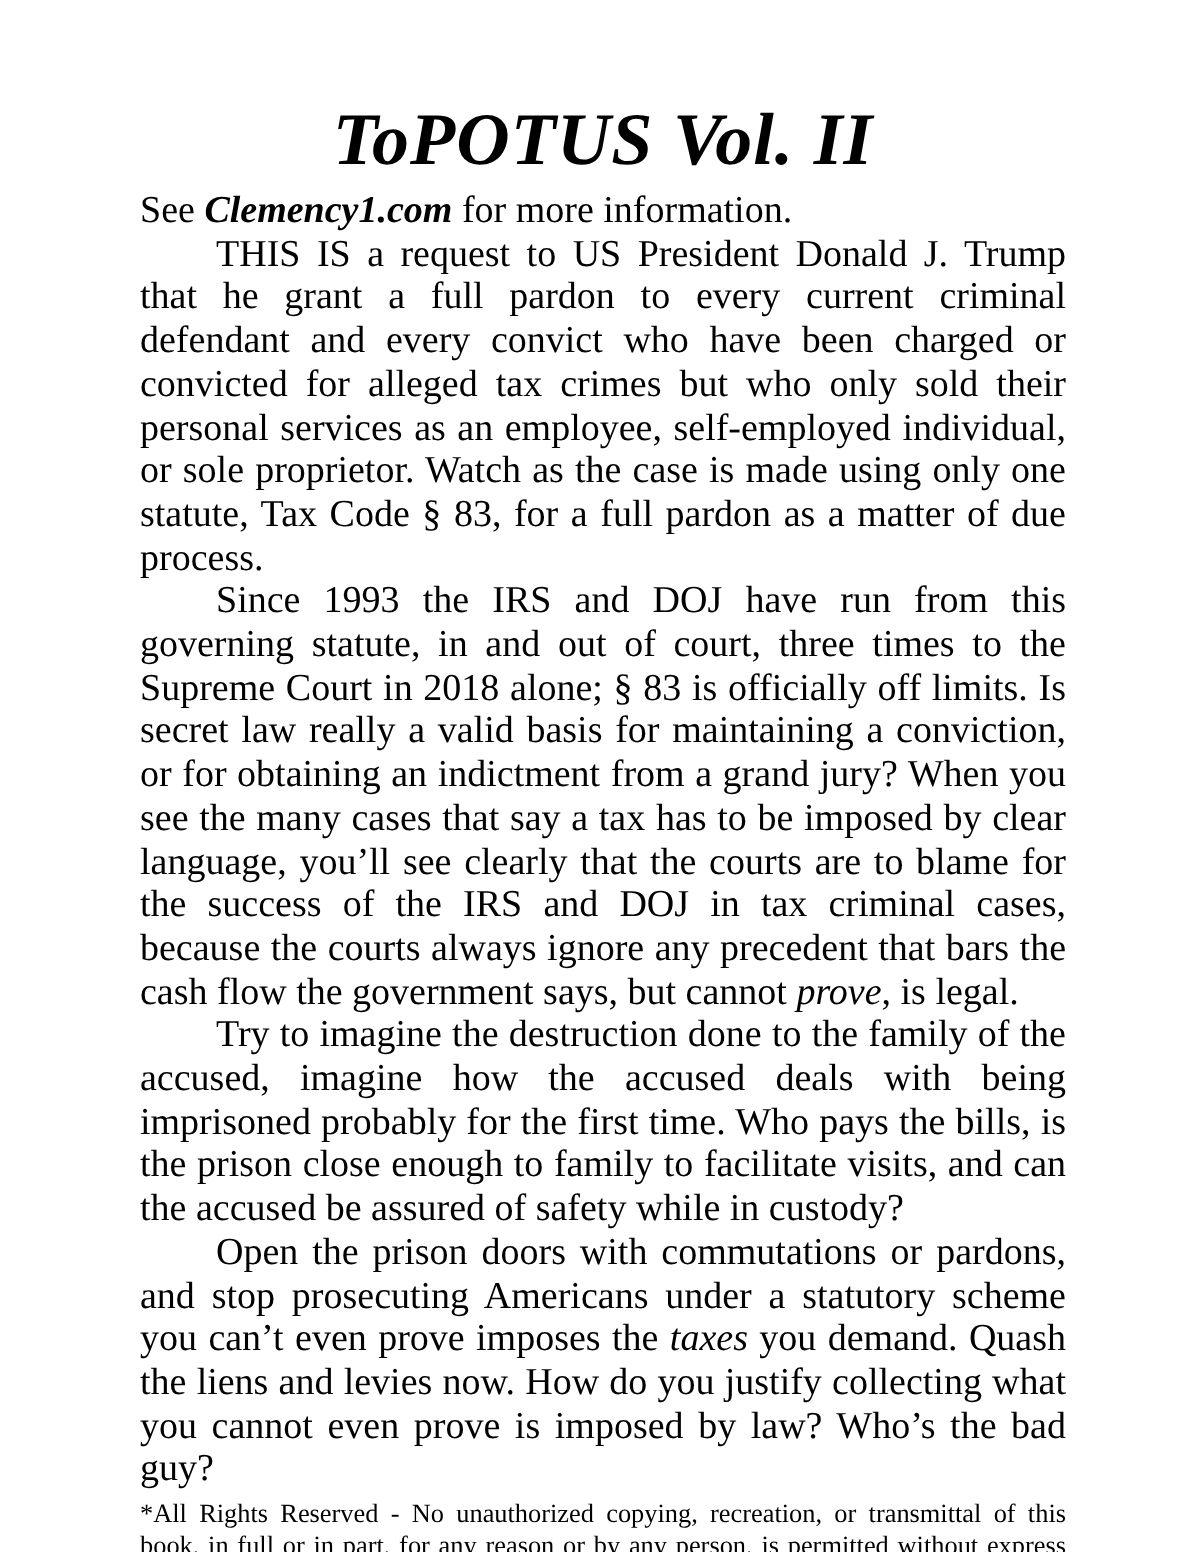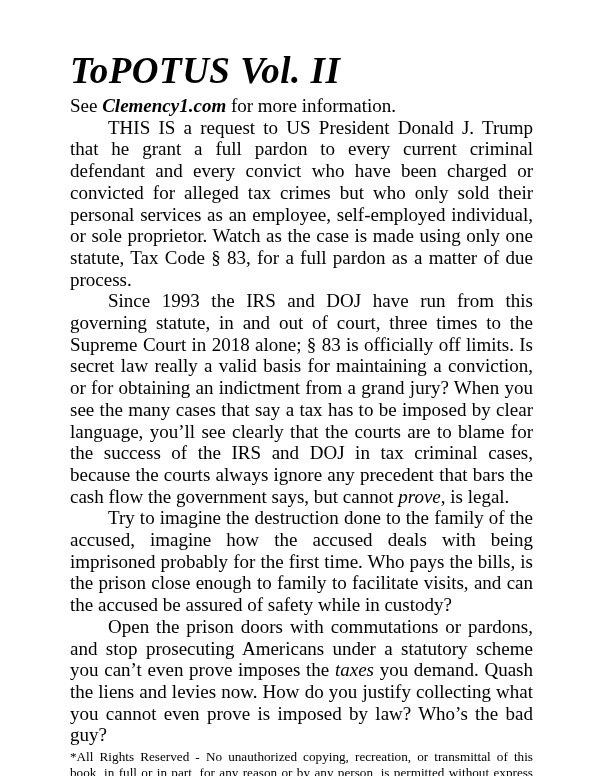--- a/index.html
+++ b/index.html
@@ -17,20 +17,21 @@
     color: #000000;
     font-family: "Liberation Serif", "DejaVu Serif", serif;
     overflow: hidden;
   }
   .book-title {
     margin: 0 0 3px 0;
     font-size: 37px;
     line-height: 42px;
     font-weight: bold;
     font-style: italic;
+    text-align: center;
     letter-spacing: 0.5px;
     white-space: nowrap;
   }
   .bodytext p {
     margin: 0;
     font-size: 19px;
     line-height: 21.7px;
     text-align: justify;
   }
   .bodytext p.indent {

